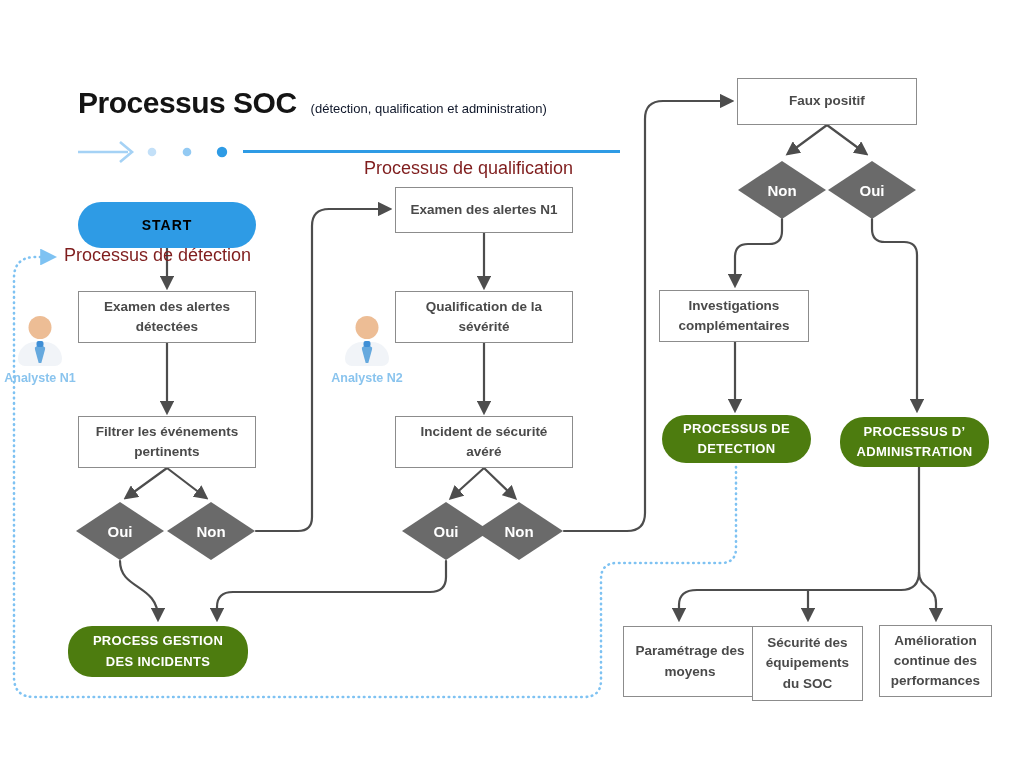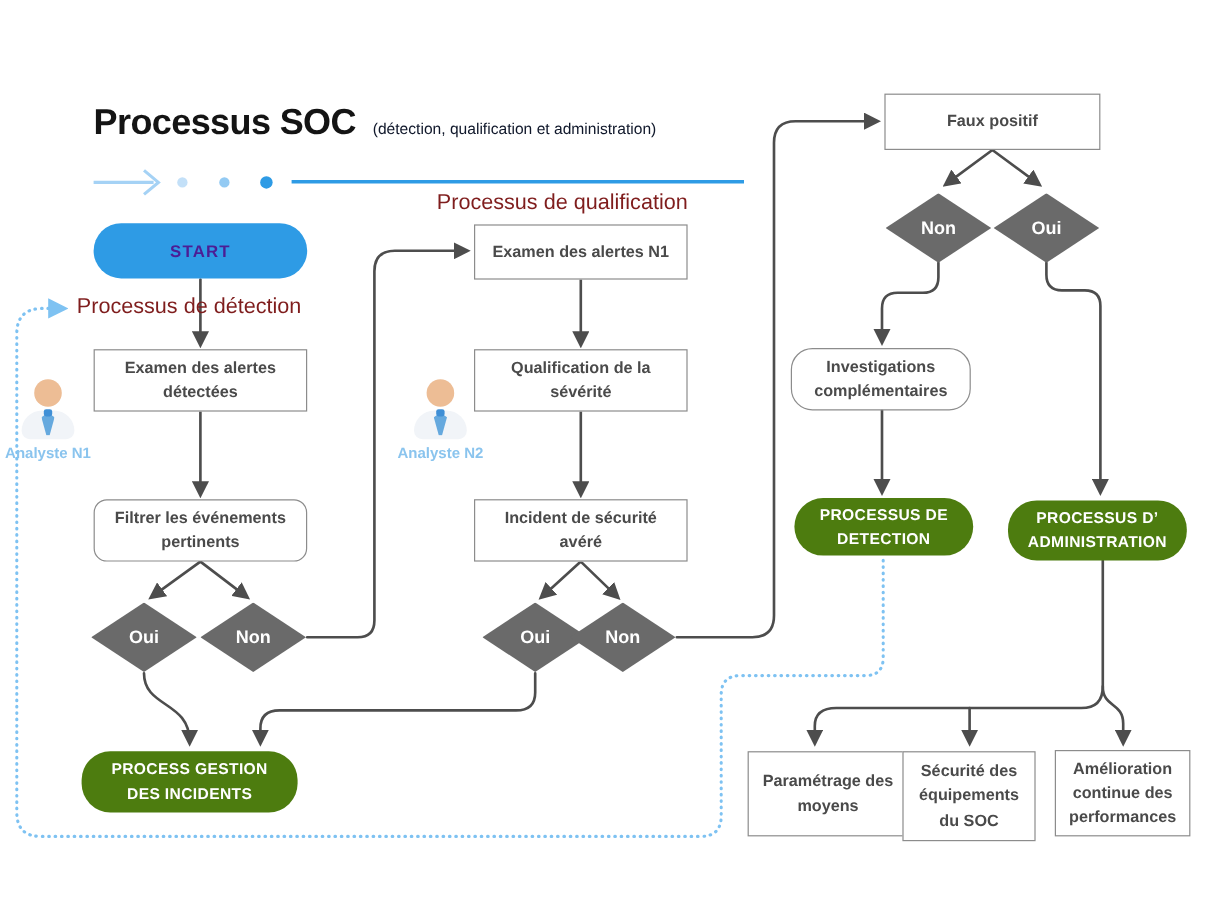--- a/index.html
+++ b/index.html
@@ -9,21 +9,21 @@
   svg.connectors { position:absolute; left:0; top:0; }
 
   .title-row { position:absolute; left:78px; top:86px; display:flex; align-items:baseline; white-space:nowrap; }
   .title-main { font-size:30px; font-weight:800; color:#141414; letter-spacing:-0.5px; }
   .title-sub { font-size:13px; font-weight:400; color:#0f172a; margin-left:14px; }
 
   .section-label { position:absolute; color:#7f1d1d; font-size:18px; white-space:nowrap; }
 
   .node { position:absolute; display:flex; align-items:center; justify-content:center; text-align:center; }
   .box { background:#ffffff; border:1.6px solid #8c8c8c; color:#4a4a4a; font-weight:bold; font-size:13.5px; line-height:1.5; padding:2px 6px; }
-  .pill-start { background:#2e9be5; border-radius:23px; color:#4c1d95; font-weight:800; font-size:14px; letter-spacing:1px; }
+  .pill-start { background:#2e9be5; border-radius:23px; color:#000000; font-weight:800; font-size:14px; letter-spacing:1px;margin-top:16px; }
   .pill-blue { background:#4d7c0f; border-radius:24px; color:#ffffff; font-weight:800; font-size:13px; line-height:1.55; letter-spacing:0.3px; padding:2px 10px; }
   .diamond { width:88px; height:58px; background:#6a6a6a; clip-path:polygon(50% 0,100% 50%,50% 100%,0 50%); color:#ffffff; font-weight:bold; font-size:15px; }
 
   .avatar { position:absolute; width:44px; height:50px; }
   .avatar .head { position:absolute; top:0; left:50%; transform:translateX(-50%); width:23px; height:23px; border-radius:50%; background:#edbd95; }
   .avatar .body { position:absolute; bottom:0; left:0; width:44px; height:24px; background:#f1f4f8; border-radius:22px 22px 9px 9px; }
   .avatar .tie { position:absolute; bottom:3px; left:50%; transform:translateX(-50%); width:11px; height:19px; background:#66a9de; clip-path:polygon(50% 0,100% 20%,62% 100%,38% 100%,0 20%); }
   .avatar .knot { position:absolute; bottom:19px; left:50%; transform:translateX(-50%); width:7px; height:6px; border-radius:2px; background:#3f8fd6; }
   .avatar-label { position:absolute; color:#8ac4ee; font-weight:bold; font-size:12.5px; text-align:center; width:80px; }
 </style>
@@ -85,21 +85,21 @@
   <div class="section-label" style="left:64px; top:245px;">Processus de détection</div>
   <div class="section-label" style="left:364px; top:158px;">Processus de qualification</div>
 
   <div class="node pill-start" style="left:78px; top:186px; width:178px; height:46px;">
     <span>START</span>
   </div>
 
   <div class="node box" style="left:78px; top:291px; width:178px; height:52px;">
     <span>Examen des alertes détectées</span>
   </div>
-  <div class="node box" style="left:78px; top:416px; width:178px; height:52px;border-radius:11px;">
+  <div class="node box" style="left:78px; top:416px; width:178px; height:52px;">
     <span>Filtrer les événements pertinents</span>
   </div>
   <div class="node diamond" style="left:76px; top:502px;">
     <span>Oui</span>
   </div>
   <div class="node diamond" style="left:167px; top:502px;">
     <span>Non</span>
   </div>
 
   <div class="node box" style="left:395px; top:187px; width:178px; height:46px;">
@@ -120,21 +120,21 @@
 
   <div class="node box" style="left:737px; top:78px; width:180px; height:47px;">
     <span>Faux positif</span>
   </div>
   <div class="node diamond" style="left:738px; top:161px;">
     <span>Non</span>
   </div>
   <div class="node diamond" style="left:828px; top:161px;">
     <span>Oui</span>
   </div>
-  <div class="node box" style="left:659px; top:290px; width:150px; height:52px;border-radius:18px;">
+  <div class="node box" style="left:659px; top:290px; width:150px; height:52px;">
     <span>Investigations complémentaires</span>
   </div>
 
   <div class="node pill-blue" style="left:68px; top:626px; width:180px; height:51px;">
     <span>PROCESS GESTION DES INCIDENTS</span>
   </div>
   <div class="node pill-blue" style="left:662px; top:415px; width:149px; height:48px;">
     <span>PROCESSUS DE DETECTION</span>
   </div>
   <div class="node pill-blue" style="left:840px; top:417px; width:149px; height:50px;">

